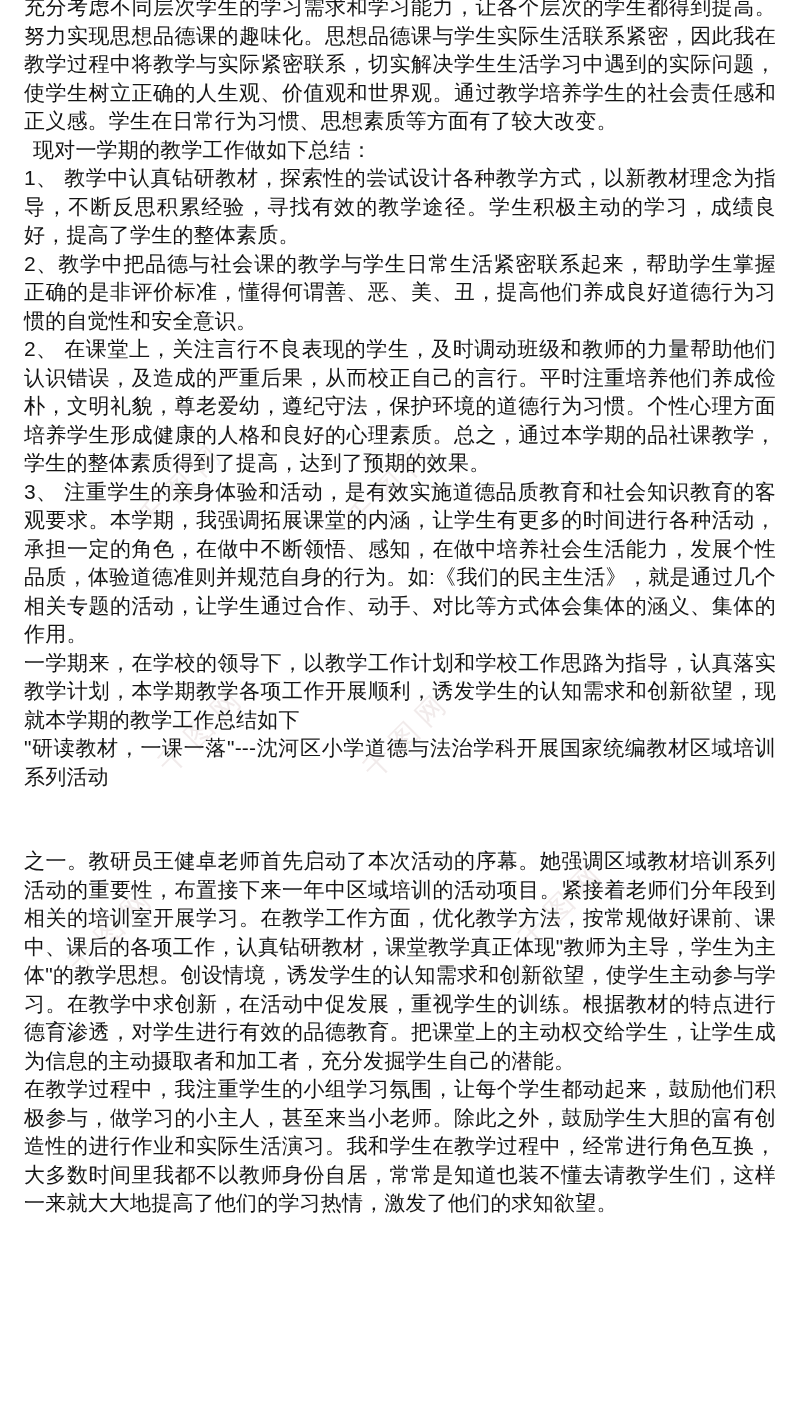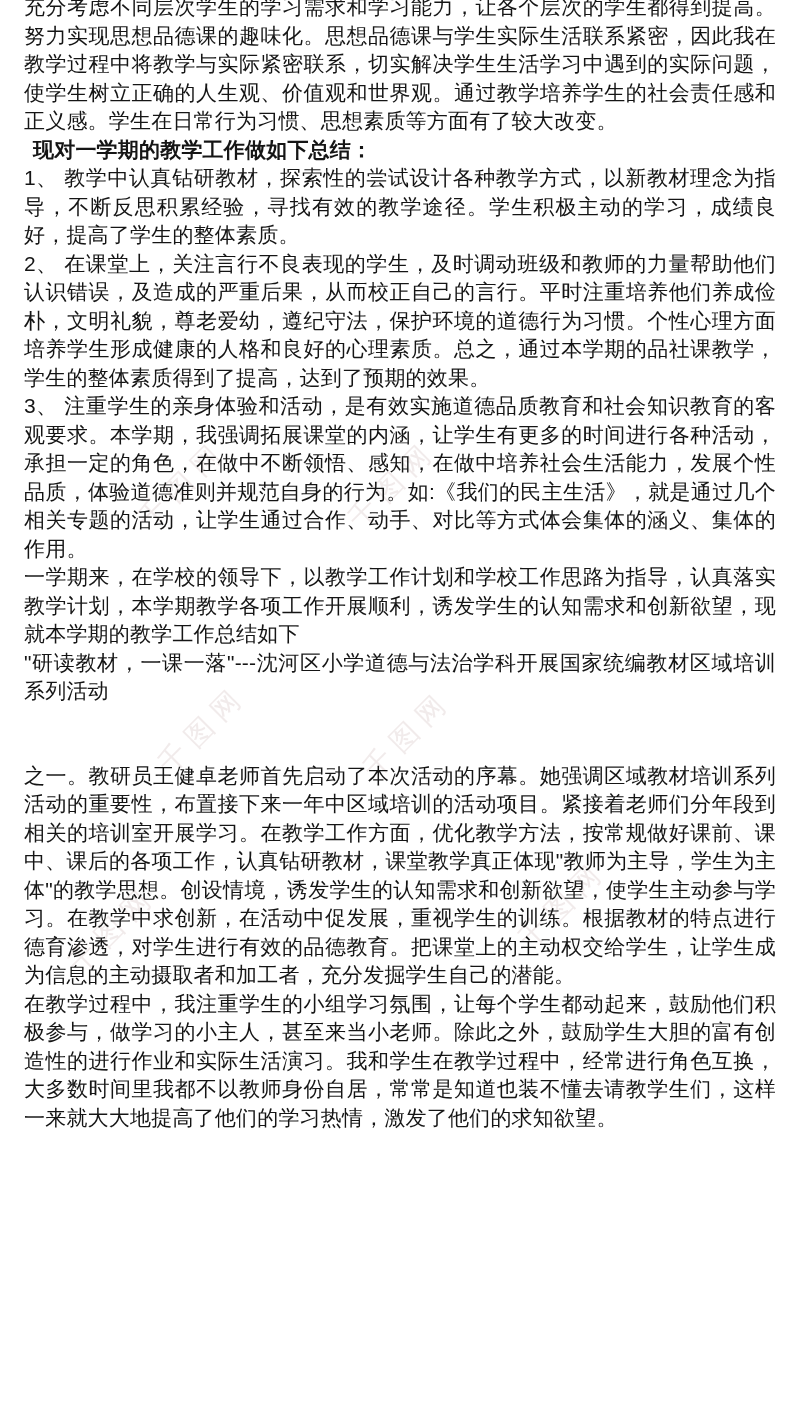--- a/index.html
+++ b/index.html
@@ -41,21 +41,21 @@
     font-size: 21px;
     line-height: 28.5px;
     color: #151515;
     text-align: justify;
     letter-spacing: 0.2px;
   }
   .para {
     margin: 0;
   }
   .para.heading {
-    font-weight: bold;
+    font-weight: normal;
     padding-left: 9px;
   }
   .para.gap-before {
     margin-top: 56px;
   }
 </style>
 </head>
 <body>
 
 <div class="watermark-layer">
@@ -64,19 +64,20 @@
   <span class="watermark" style="left:150px; top:755px;">千图网</span>
   <span class="watermark" style="left:355px; top:760px;">千图网</span>
   <span class="watermark" style="left:60px; top:955px;">千图网</span>
   <span class="watermark" style="left:510px; top:930px;">千图网</span>
 </div>
 
 <div class="page">
   <p class="para">充分考虑不同层次学生的学习需求和学习能力，让各个层次的学生都得到提高。努力实现思想品德课的趣味化。思想品德课与学生实际生活联系紧密，因此我在教学过程中将教学与实际紧密联系，切实解决学生生活学习中遇到的实际问题，使学生树立正确的人生观、价值观和世界观。通过教学培养学生的社会责任感和正义感。学生在日常行为习惯、思想素质等方面有了较大改变。</p>
   <p class="para heading">现对一学期的教学工作做如下总结：</p>
   <p class="para">1、 教学中认真钻研教材，探索性的尝试设计各种教学方式，以新教材理念为指导，不断反思积累经验，寻找有效的教学途径。学生积极主动的学习，成绩良好，提高了学生的整体素质。</p>
+  <p class="para">2、教学中把品德与社会课的教学与学生日常生活紧密联系起来，帮助学生掌握正确的是非评价标准，懂得何谓善、恶、美、丑，提高他们养成良好道德行为习惯的自觉性和安全意识。</p>
   <p class="para">2、 在课堂上，关注言行不良表现的学生，及时调动班级和教师的力量帮助他们认识错误，及造成的严重后果，从而校正自己的言行。平时注重培养他们养成俭朴，文明礼貌，尊老爱幼，遵纪守法，保护环境的道德行为习惯。个性心理方面培养学生形成健康的人格和良好的心理素质。总之，通过本学期的品社课教学，学生的整体素质得到了提高，达到了预期的效果。</p>
   <p class="para">3、 注重学生的亲身体验和活动，是有效实施道德品质教育和社会知识教育的客观要求。本学期，我强调拓展课堂的内涵，让学生有更多的时间进行各种活动，承担一定的角色，在做中不断领悟、感知，在做中培养社会生活能力，发展个性品质，体验道德准则并规范自身的行为。如:《我们的民主生活》，就是通过几个相关专题的活动，让学生通过合作、动手、对比等方式体会集体的涵义、集体的作用。</p>
   <p class="para">一学期来，在学校的领导下，以教学工作计划和学校工作思路为指导，认真落实教学计划，本学期教学各项工作开展顺利，诱发学生的认知需求和创新欲望，现就本学期的教学工作总结如下</p>
   <p class="para">"研读教材，一课一落"---沈河区小学道德与法治学科开展国家统编教材区域培训系列活动</p>
   <p class="para gap-before">之一。教研员王健卓老师首先启动了本次活动的序幕。她强调区域教材培训系列活动的重要性，布置接下来一年中区域培训的活动项目。紧接着老师们分年段到相关的培训室开展学习。在教学工作方面，优化教学方法，按常规做好课前、课中、课后的各项工作，认真钻研教材，课堂教学真正体现"教师为主导，学生为主体"的教学思想。创设情境，诱发学生的认知需求和创新欲望，使学生主动参与学习。在教学中求创新，在活动中促发展，重视学生的训练。根据教材的特点进行德育渗透，对学生进行有效的品德教育。把课堂上的主动权交给学生，让学生成为信息的主动摄取者和加工者，充分发掘学生自己的潜能。</p>
   <p class="para">在教学过程中，我注重学生的小组学习氛围，让每个学生都动起来，鼓励他们积极参与，做学习的小主人，甚至来当小老师。除此之外，鼓励学生大胆的富有创造性的进行作业和实际生活演习。我和学生在教学过程中，经常进行角色互换，大多数时间里我都不以教师身份自居，常常是知道也装不懂去请教学生们，这样一来就大大地提高了他们的学习热情，激发了他们的求知欲望。</p>
 </div>
 
 </body></html>

